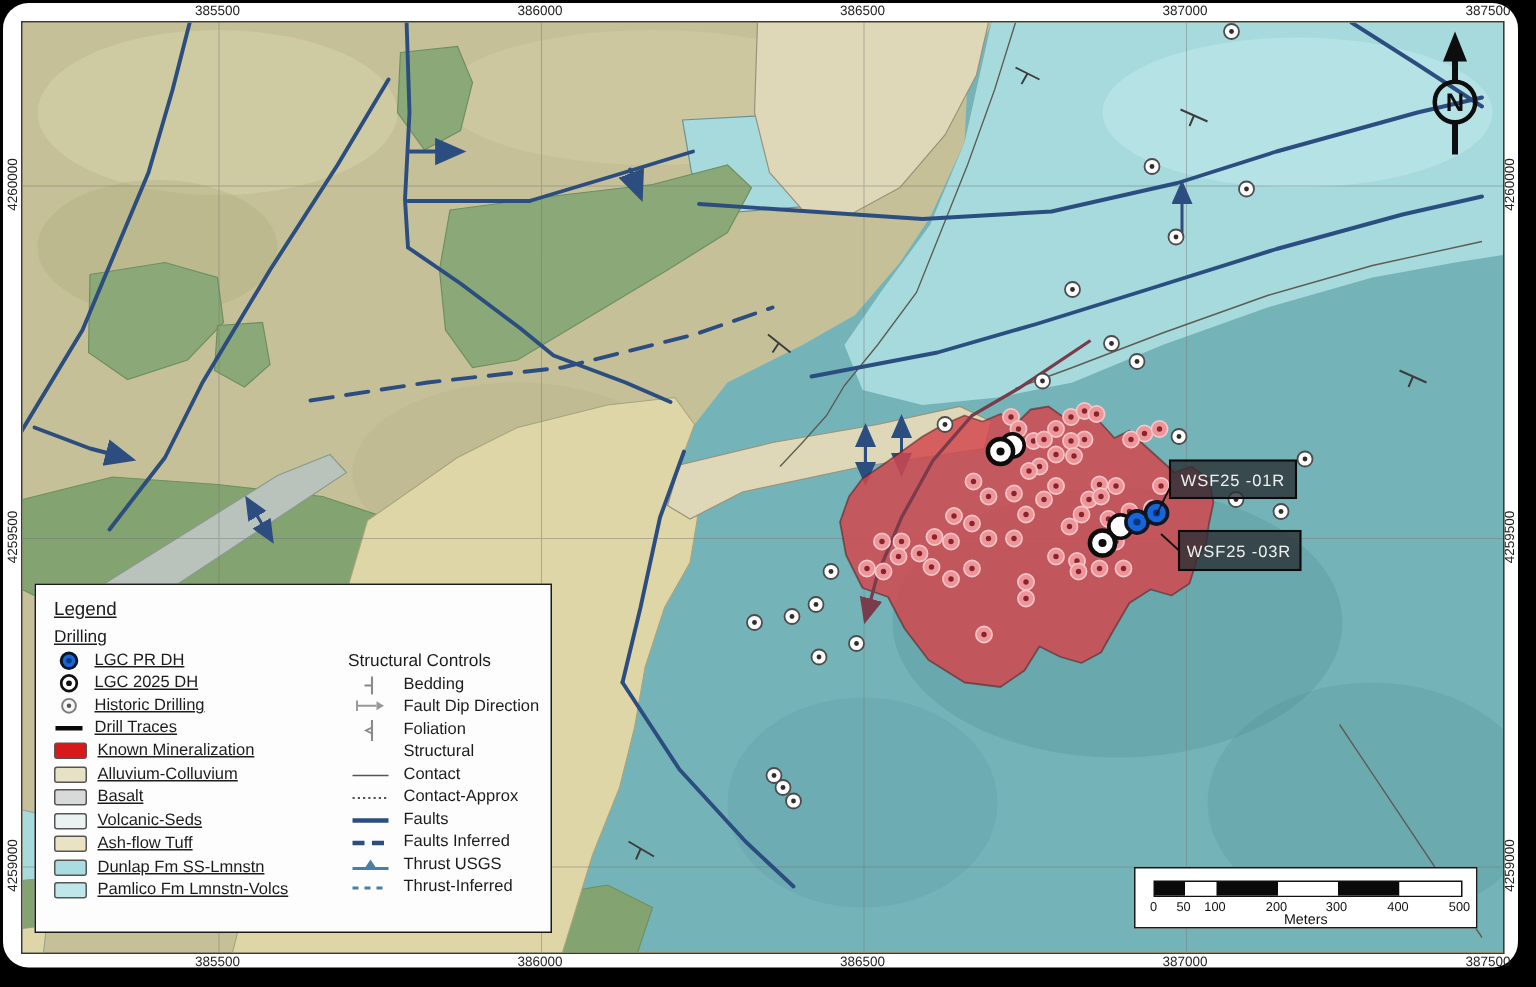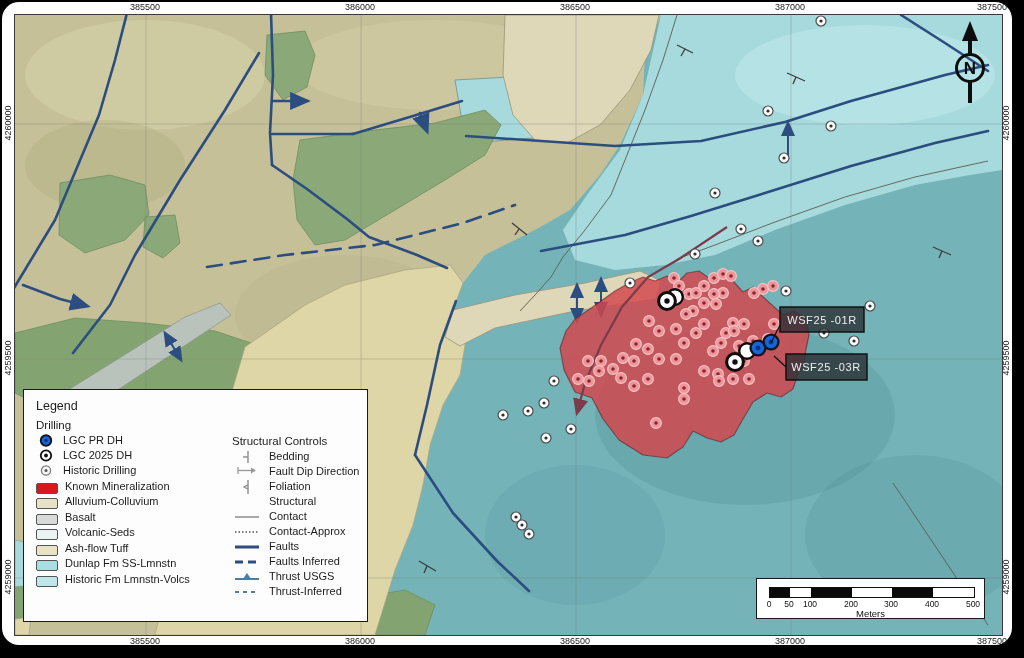--- a/index.html
+++ b/index.html
@@ -16,24 +16,24 @@
   .pt-min-dot{fill:#84262c;}
   .pt-hist{fill:#fcfcfc;stroke:#4c4c4c;stroke-width:1.2;}
   .pt-hist-dot{fill:#2e2e2e;}
   .pt-comp{fill:#fff;stroke:#0d0d0d;stroke-width:2.4;}
   .pt-2025{fill:#fff;stroke:#0d0d0d;stroke-width:3;}
   .pt-2025-dot{fill:#0d0d0d;}
   .pt-pr{fill:#1766d9;stroke:#0e1621;stroke-width:2.4;}
   .pt-pr-dot{fill:#06377e;}
   
   .legend{position:absolute;left:21px;top:387px;width:345px;height:233px;background:#fdfdfd;
-          border:1.5px solid #1a1a1a;box-sizing:border-box;padding:9px 12px;color:#1c1c1c;}
+          border:1.5px solid #1a1a1a;box-sizing:border-box;padding:9px 12px;color:#1c1c1c;text-decoration:underline;}
   .lg-title{font-size:12.5px;margin-bottom:5px;}
   .lg-header{font-size:11.5px;height:15px;line-height:15px;}
-  .lg-row{height:15px;display:flex;align-items:flex-end;gap:7px;font-size:11px;line-height:15px;}
+  .lg-row{height:15px;display:flex;align-items:center;gap:7px;font-size:11px;line-height:15px;}
   .lg-row.geo{height:15.5px;}
   .lg-ic{width:20px;display:flex;justify-content:center;flex:0 0 20px;}
   .lg-ic2{width:30px;display:flex;justify-content:center;flex:0 0 30px;}
   .lg-swatch{width:22px;height:11px;border:1px solid #555;border-radius:2px;flex:0 0 22px;box-sizing:border-box;}
   .lg-col2{position:absolute;left:208px;top:44px;width:130px;}
   
   .scalebar{position:absolute;left:754px;top:576px;width:229px;height:41px;background:#fff;
             border:1px solid #1a1a1a;box-sizing:border-box;}
   .sb-bar{position:absolute;left:12px;top:8px;width:204px;height:9px;border:1px solid #111;
           box-sizing:content-box;display:flex;}
@@ -399,20 +399,28 @@
     </div>
     <div class="lg-row">
       <span class="lg-ic">
         <svg width="16" height="15">
             <circle cx="8" cy="7.5" r="4.6" fill="#f5f5f5" stroke="#7c7c7c" stroke-width="1.3"></circle>
             <circle cx="8" cy="7.5" r="1.5" fill="#555"></circle>
           </svg>
       </span>
       <span>Historic Drilling</span>
     </div>
+    <div class="lg-row">
+      <span class="lg-ic">
+        <svg width="20" height="15">
+            <line x1="1" y1="7.5" x2="19" y2="7.5" stroke="#0a0a0a" stroke-width="3"></line>
+          </svg>
+      </span>
+      <span>Drill Traces</span>
+    </div>
 
     <div class="lg-row geo">
       <span class="lg-swatch" style="background: rgb(215, 25, 28);"></span>
       <span>Known Mineralization</span>
     </div>
     <div class="lg-row geo">
       <span class="lg-swatch" style="background: rgb(231, 225, 197);"></span>
       <span>Alluvium-Colluvium</span>
     </div>
     <div class="lg-row geo">
@@ -426,21 +434,21 @@
     <div class="lg-row geo">
       <span class="lg-swatch" style="background: rgb(233, 226, 195);"></span>
       <span>Ash-flow Tuff</span>
     </div>
     <div class="lg-row geo">
       <span class="lg-swatch" style="background: rgb(169, 221, 225);"></span>
       <span>Dunlap Fm SS-Lmnstn</span>
     </div>
     <div class="lg-row geo">
       <span class="lg-swatch" style="background: rgb(191, 230, 233);"></span>
-      <span>Historic Fm Lmnstn-Volcs</span>
+      <span>Pamlico Fm Lmnstn-Volcs</span>
     </div>
 
     <div class="lg-col2">
       <div class="lg-header">Structural Controls</div>
       <div class="lg-row">
         <span class="lg-ic2">
           <svg width="26" height="14">
               <line x1="14" y1="1" x2="14" y2="13" stroke="#8a8a8a" stroke-width="1.4"></line>
               <line x1="9" y1="7" x2="14" y2="7" stroke="#8a8a8a" stroke-width="1.4"></line>
             </svg>

